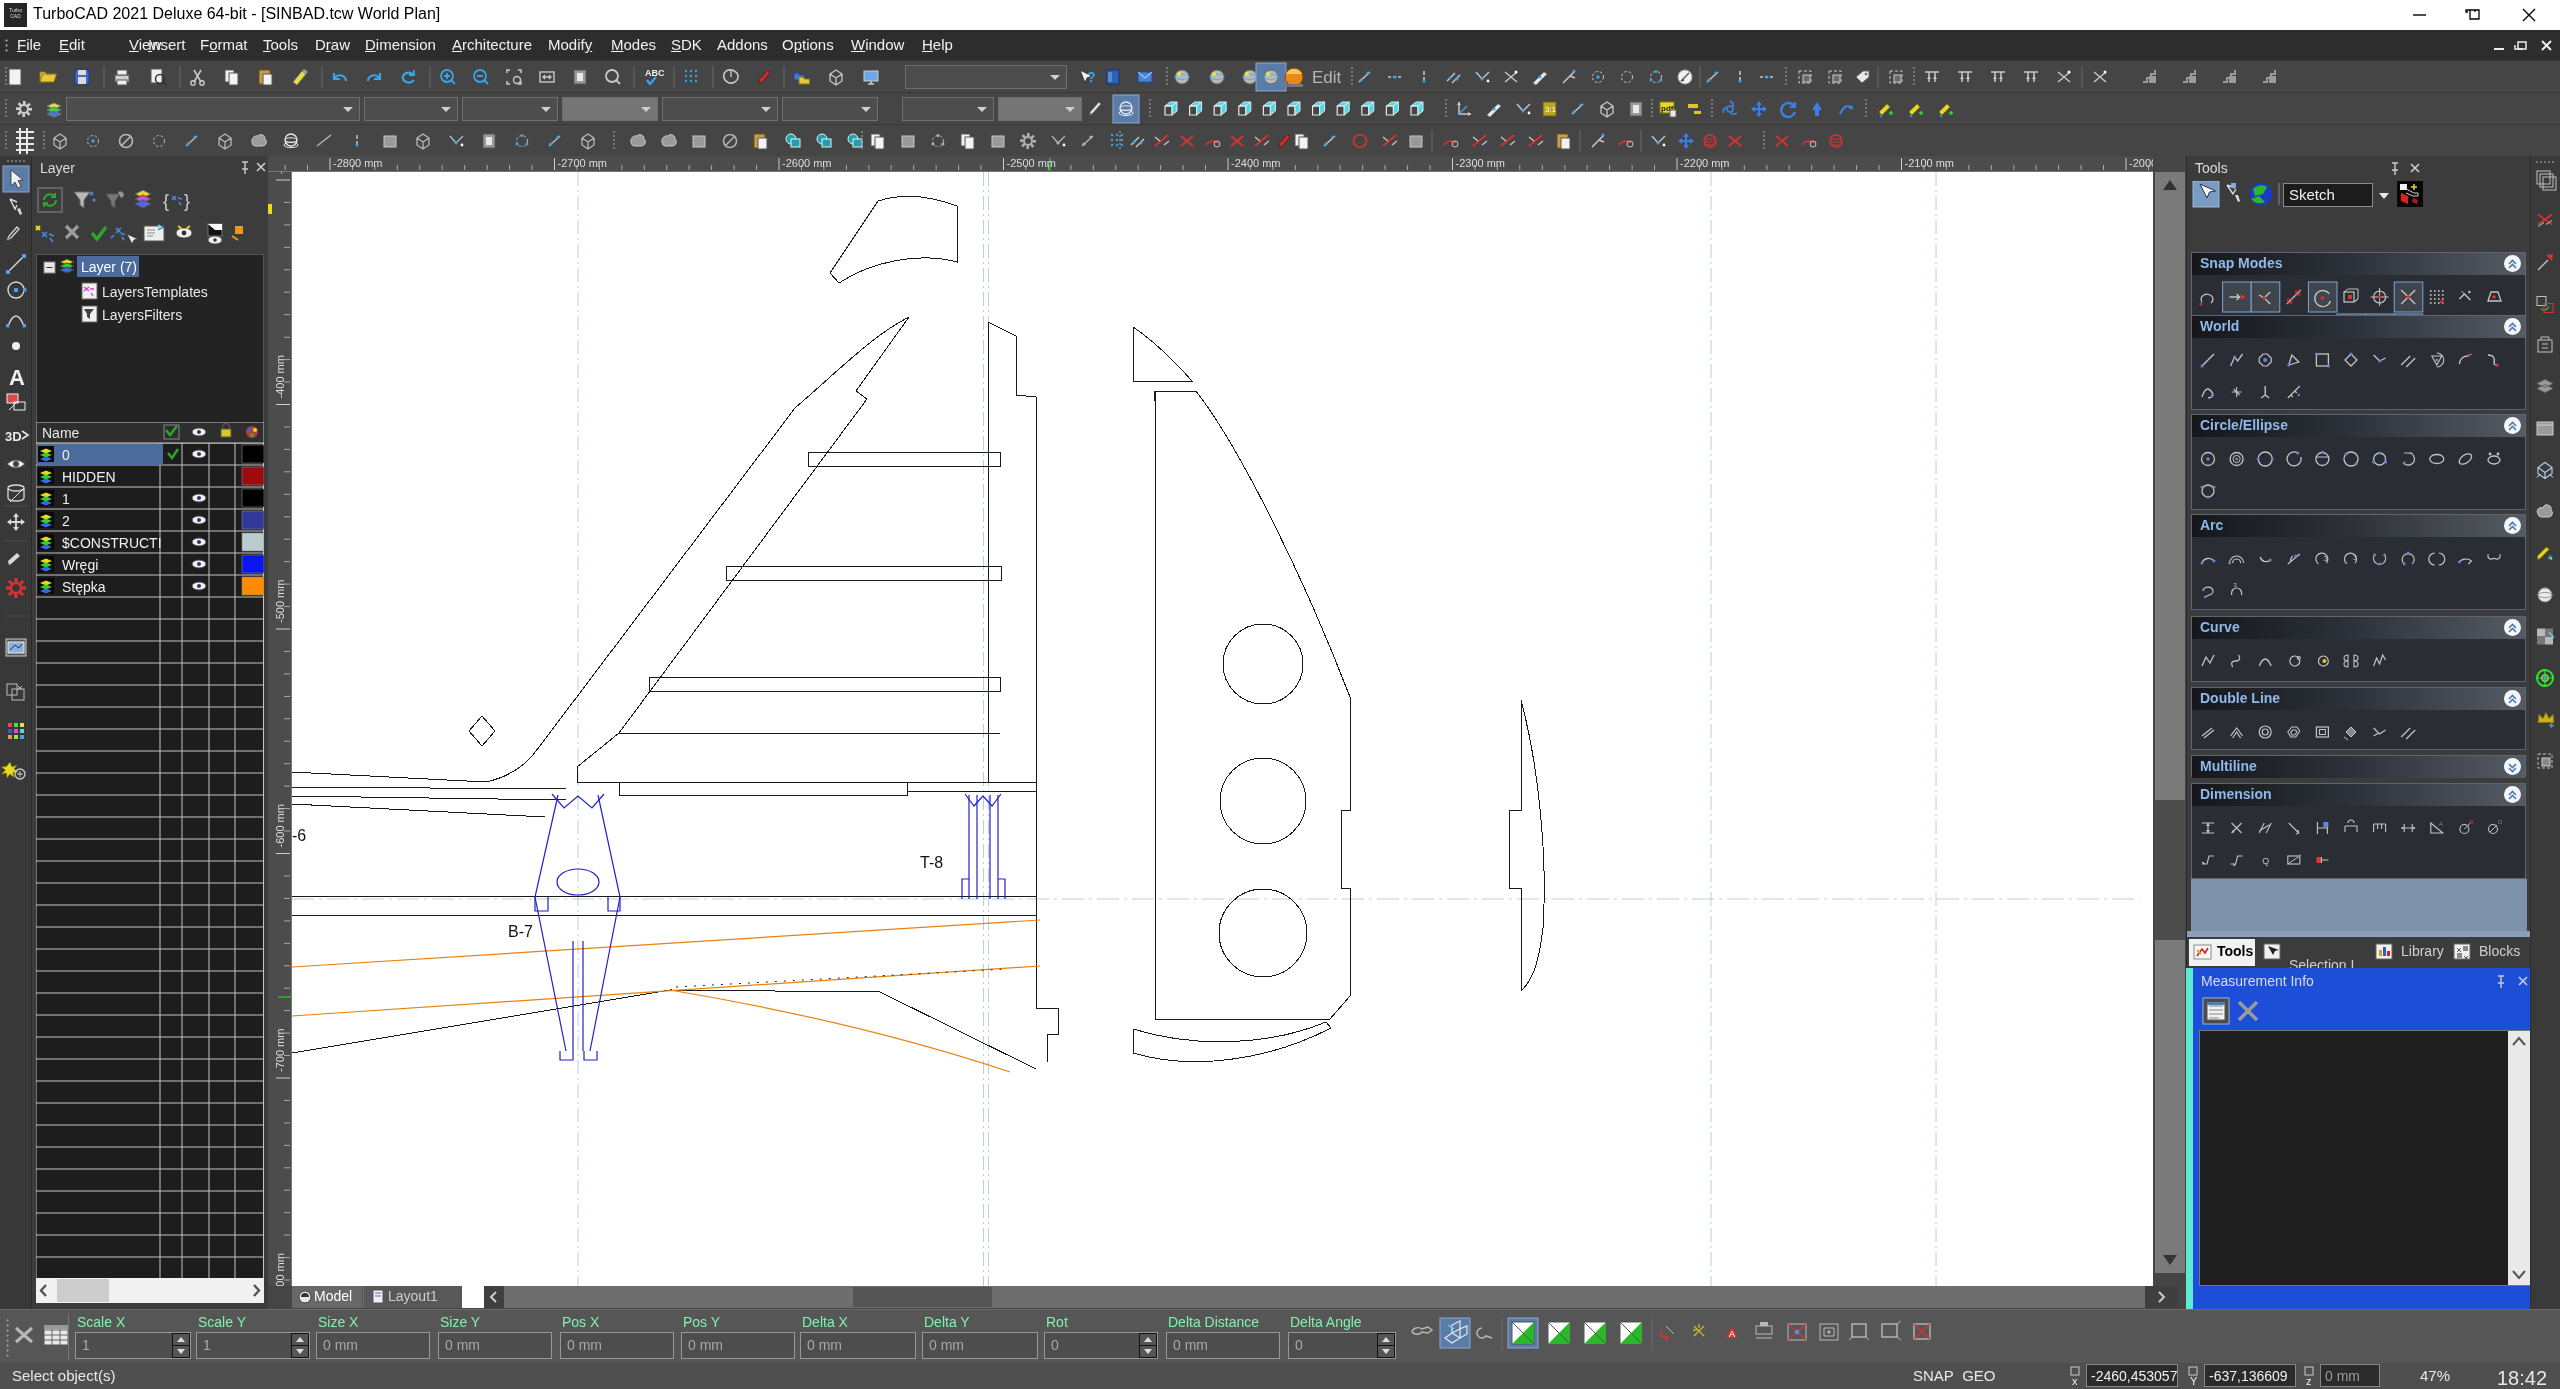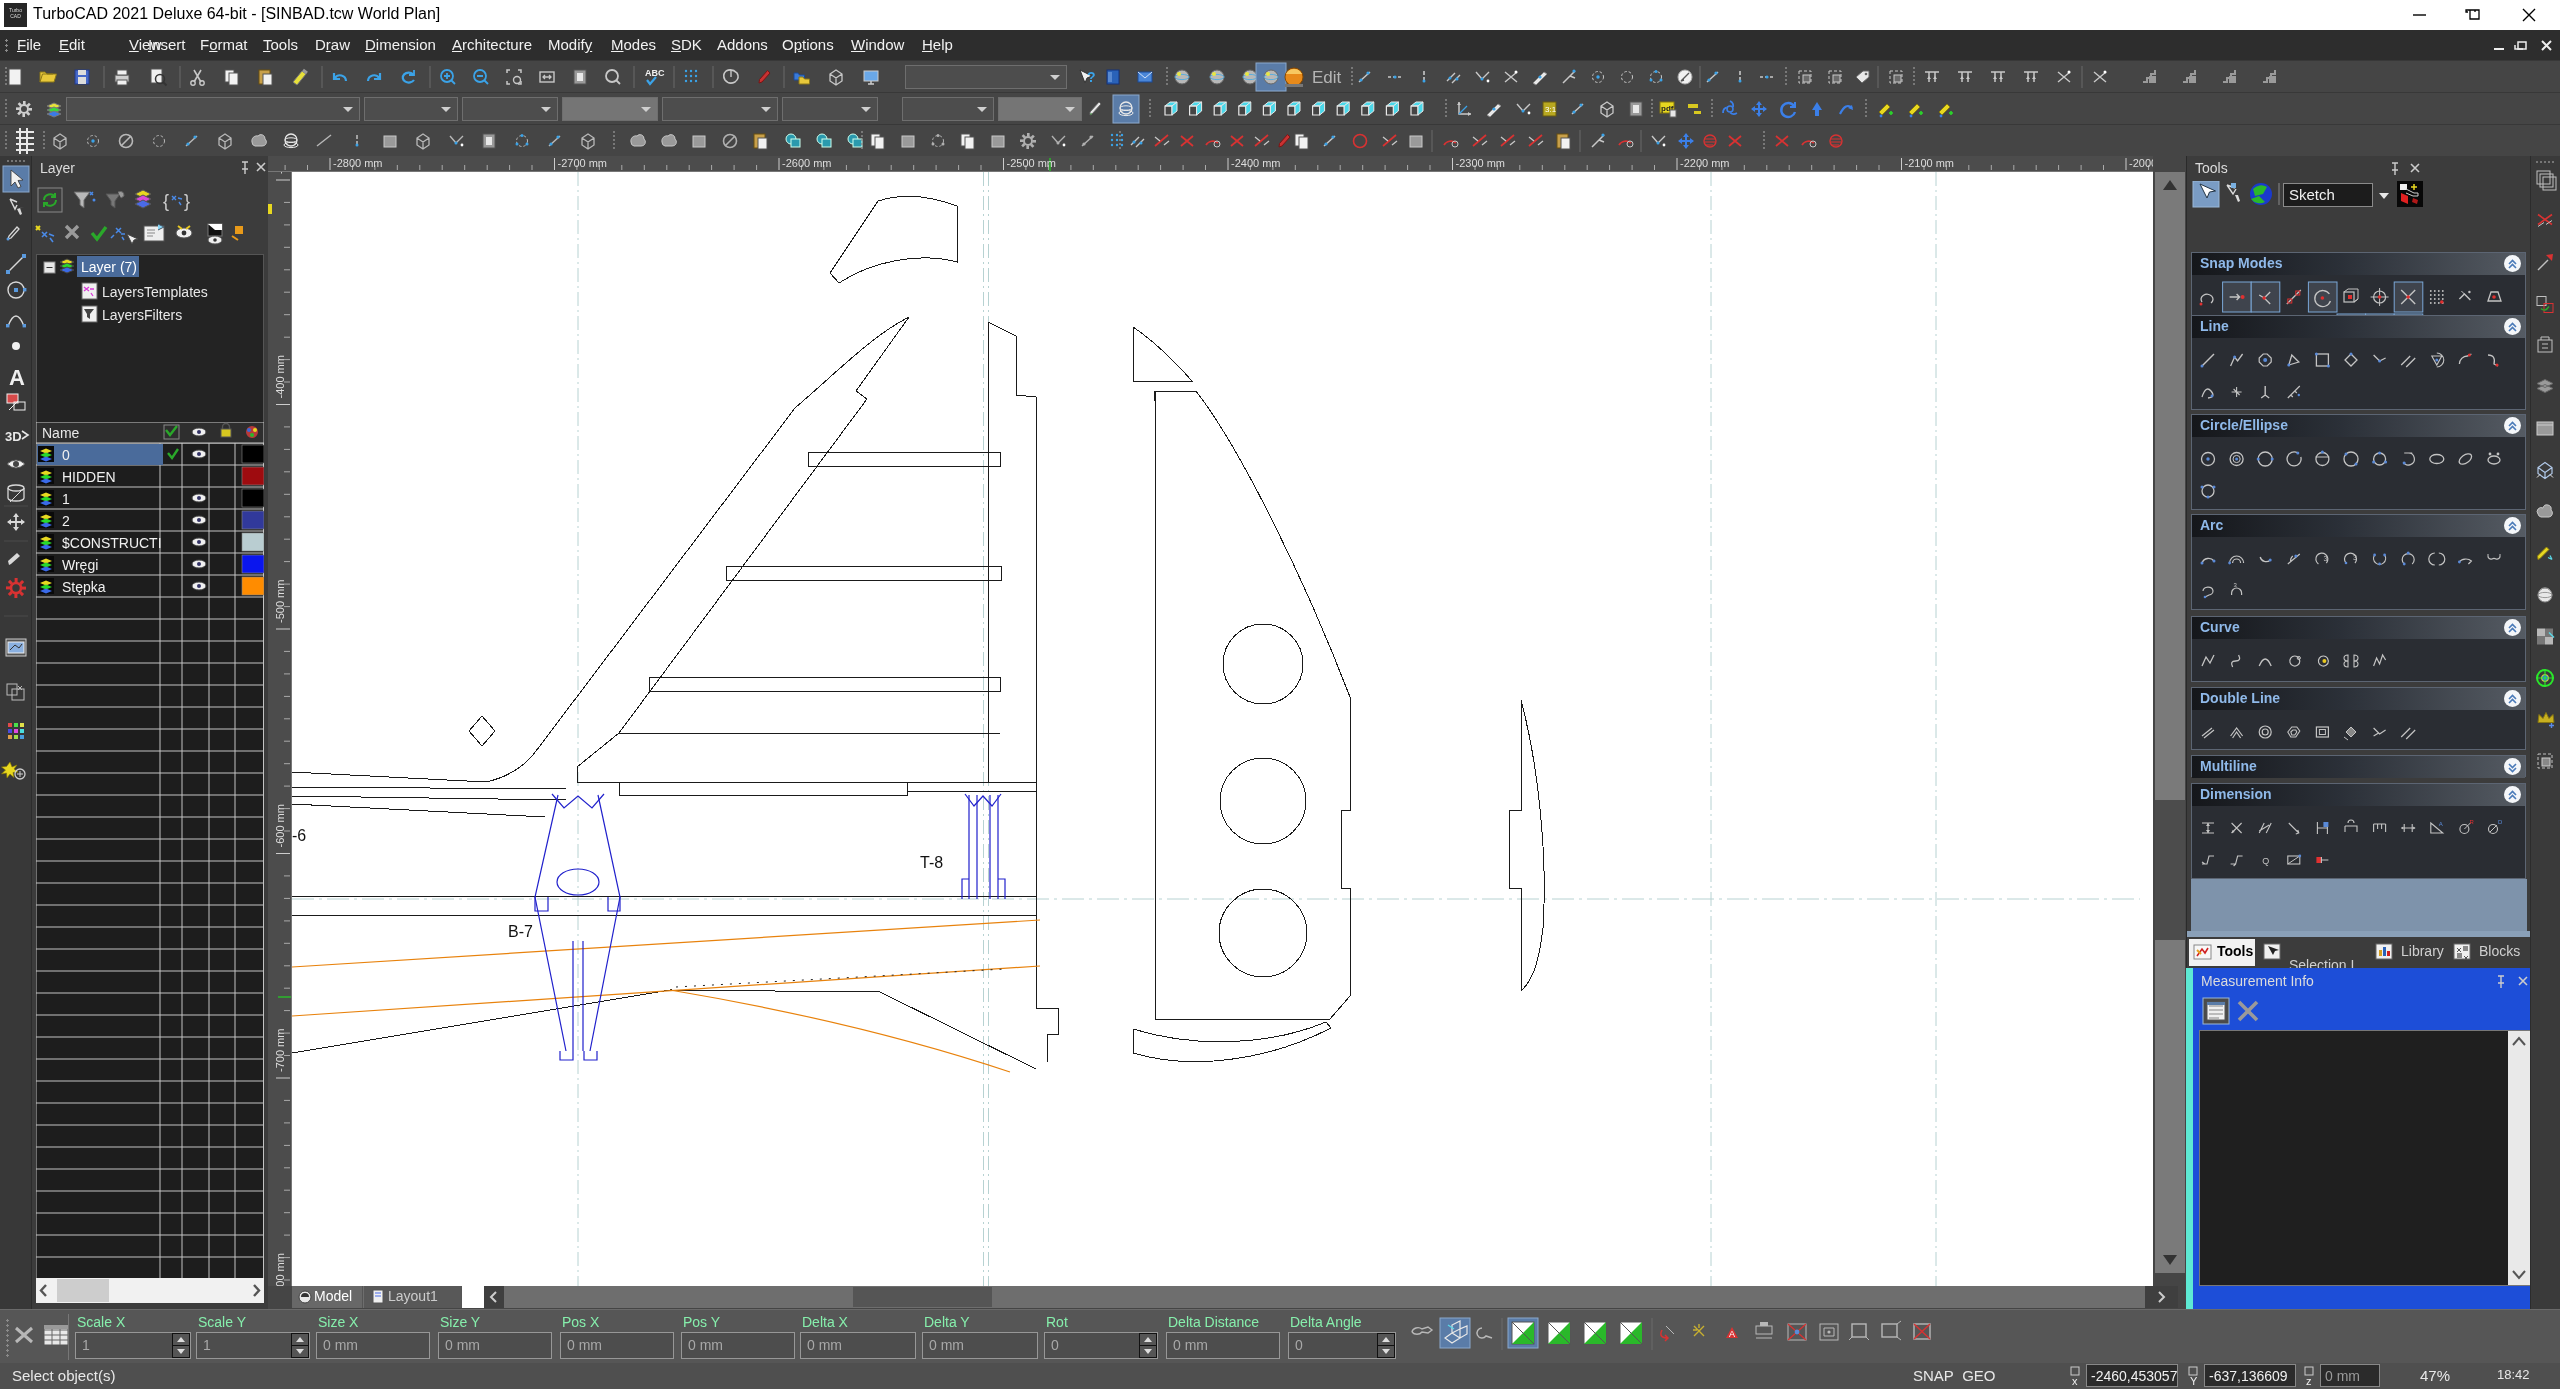--- a/index.html
+++ b/index.html
@@ -1157,21 +1157,21 @@
         <path d="M210.20000000000002 60 l6-12 6 12" fill="none" stroke="#c4c4c4" stroke-width="1.3"></path>
         <circle cx="216.20000000000002" cy="53" r="1.6" fill="#e03030"></circle>
         <path d="M238.8 50 h6 v10 l-6 -3 z" fill="none" stroke="#e03030" stroke-width="1.3"></path>
         <path d="M244.8 50 l6 -2 v10 l-6 2" fill="#5a8ad8" stroke="#c4c4c4"></path>
         <path d="M267.40000000000003 60 l12-12" stroke="#c4c4c4" stroke-width="1.2"></path>
         <circle cx="278.40000000000003" cy="49" r="1.4" fill="#c4c4c4"></circle>
       </svg>
     </div>
     <div class="section" style="top:159px;height:95px;">
       <div class="shead">
-        <b>Line</b>
+        <b>World</b>
         <div class="chev"><svg width="17" height="17" viewBox="0 0 17 17">
             <path d="M5 9 l3.5-3.5 3.5 3.5 M5 13 l3.5-3.5 3.5 3.5" fill="none" stroke="#4a7ab8" stroke-width="1.6"></path>
           </svg></div>
       </div>
       <svg class="abs" style="left:0px;top:22px;" width="335" height="73" viewBox="0 0 335 73">
         <path d="M10.0 28 l12-12" stroke="#c4c4c4" stroke-width="1.4"></path>
         <circle cx="10.0" cy="28" r="1.5" fill="#5a8ad8"></circle>
         <path d="M38.6 28 l4-9 3 4 5-7" fill="none" stroke="#c4c4c4" stroke-width="1.3"></path>
         <circle cx="42.6" cy="19" r="1.5" fill="#5a8ad8"></circle>
         <path d="M67.2 20 l4-4 h4 l4 4 v4 l-4 4 h-4 l-4-4 z" fill="none" stroke="#c4c4c4" stroke-width="1.2"></path>
@@ -1572,13 +1572,13 @@
       <rect x="3" y="2" width="8" height="8" fill="none" stroke="#ccc"></rect>
       <text x="4" y="20" font-size="11" fill="#eee" font-family="Liberation Sans">Y</text>
     </svg>
     <div class="abs" style="left:2204px;top:1px;width:92px;height:23px;background:#2b2b2b;border:1px solid #888;font-size:14px;color:#f0f0f0;padding:3px 0 0 4px;">-637,136609</div>
     <svg class="abs" style="left:2302px;top:2px;" width="18" height="22" viewBox="0 0 18 22">
       <rect x="3" y="2" width="8" height="8" fill="none" stroke="#ccc"></rect>
       <text x="4" y="20" font-size="11" fill="#eee" font-family="Liberation Sans">z</text>
     </svg>
     <div class="abs" style="left:2320px;top:1px;width:60px;height:23px;background:#2b2b2b;border:1px solid #888;font-size:14px;color:#9a9a9a;padding:3px 0 0 4px;">0 mm</div>
     <div class="abs" style="left:2420px;top:4px;font-size:15px;">47%</div>
-    <div class="abs" style="left:2497px;top:4px;font-size:13px;">18:42</div>
+    <div class="abs" style="left:2497px;top:4px;font-size:20px;">18:42</div>
   </div>
 </body></html>

